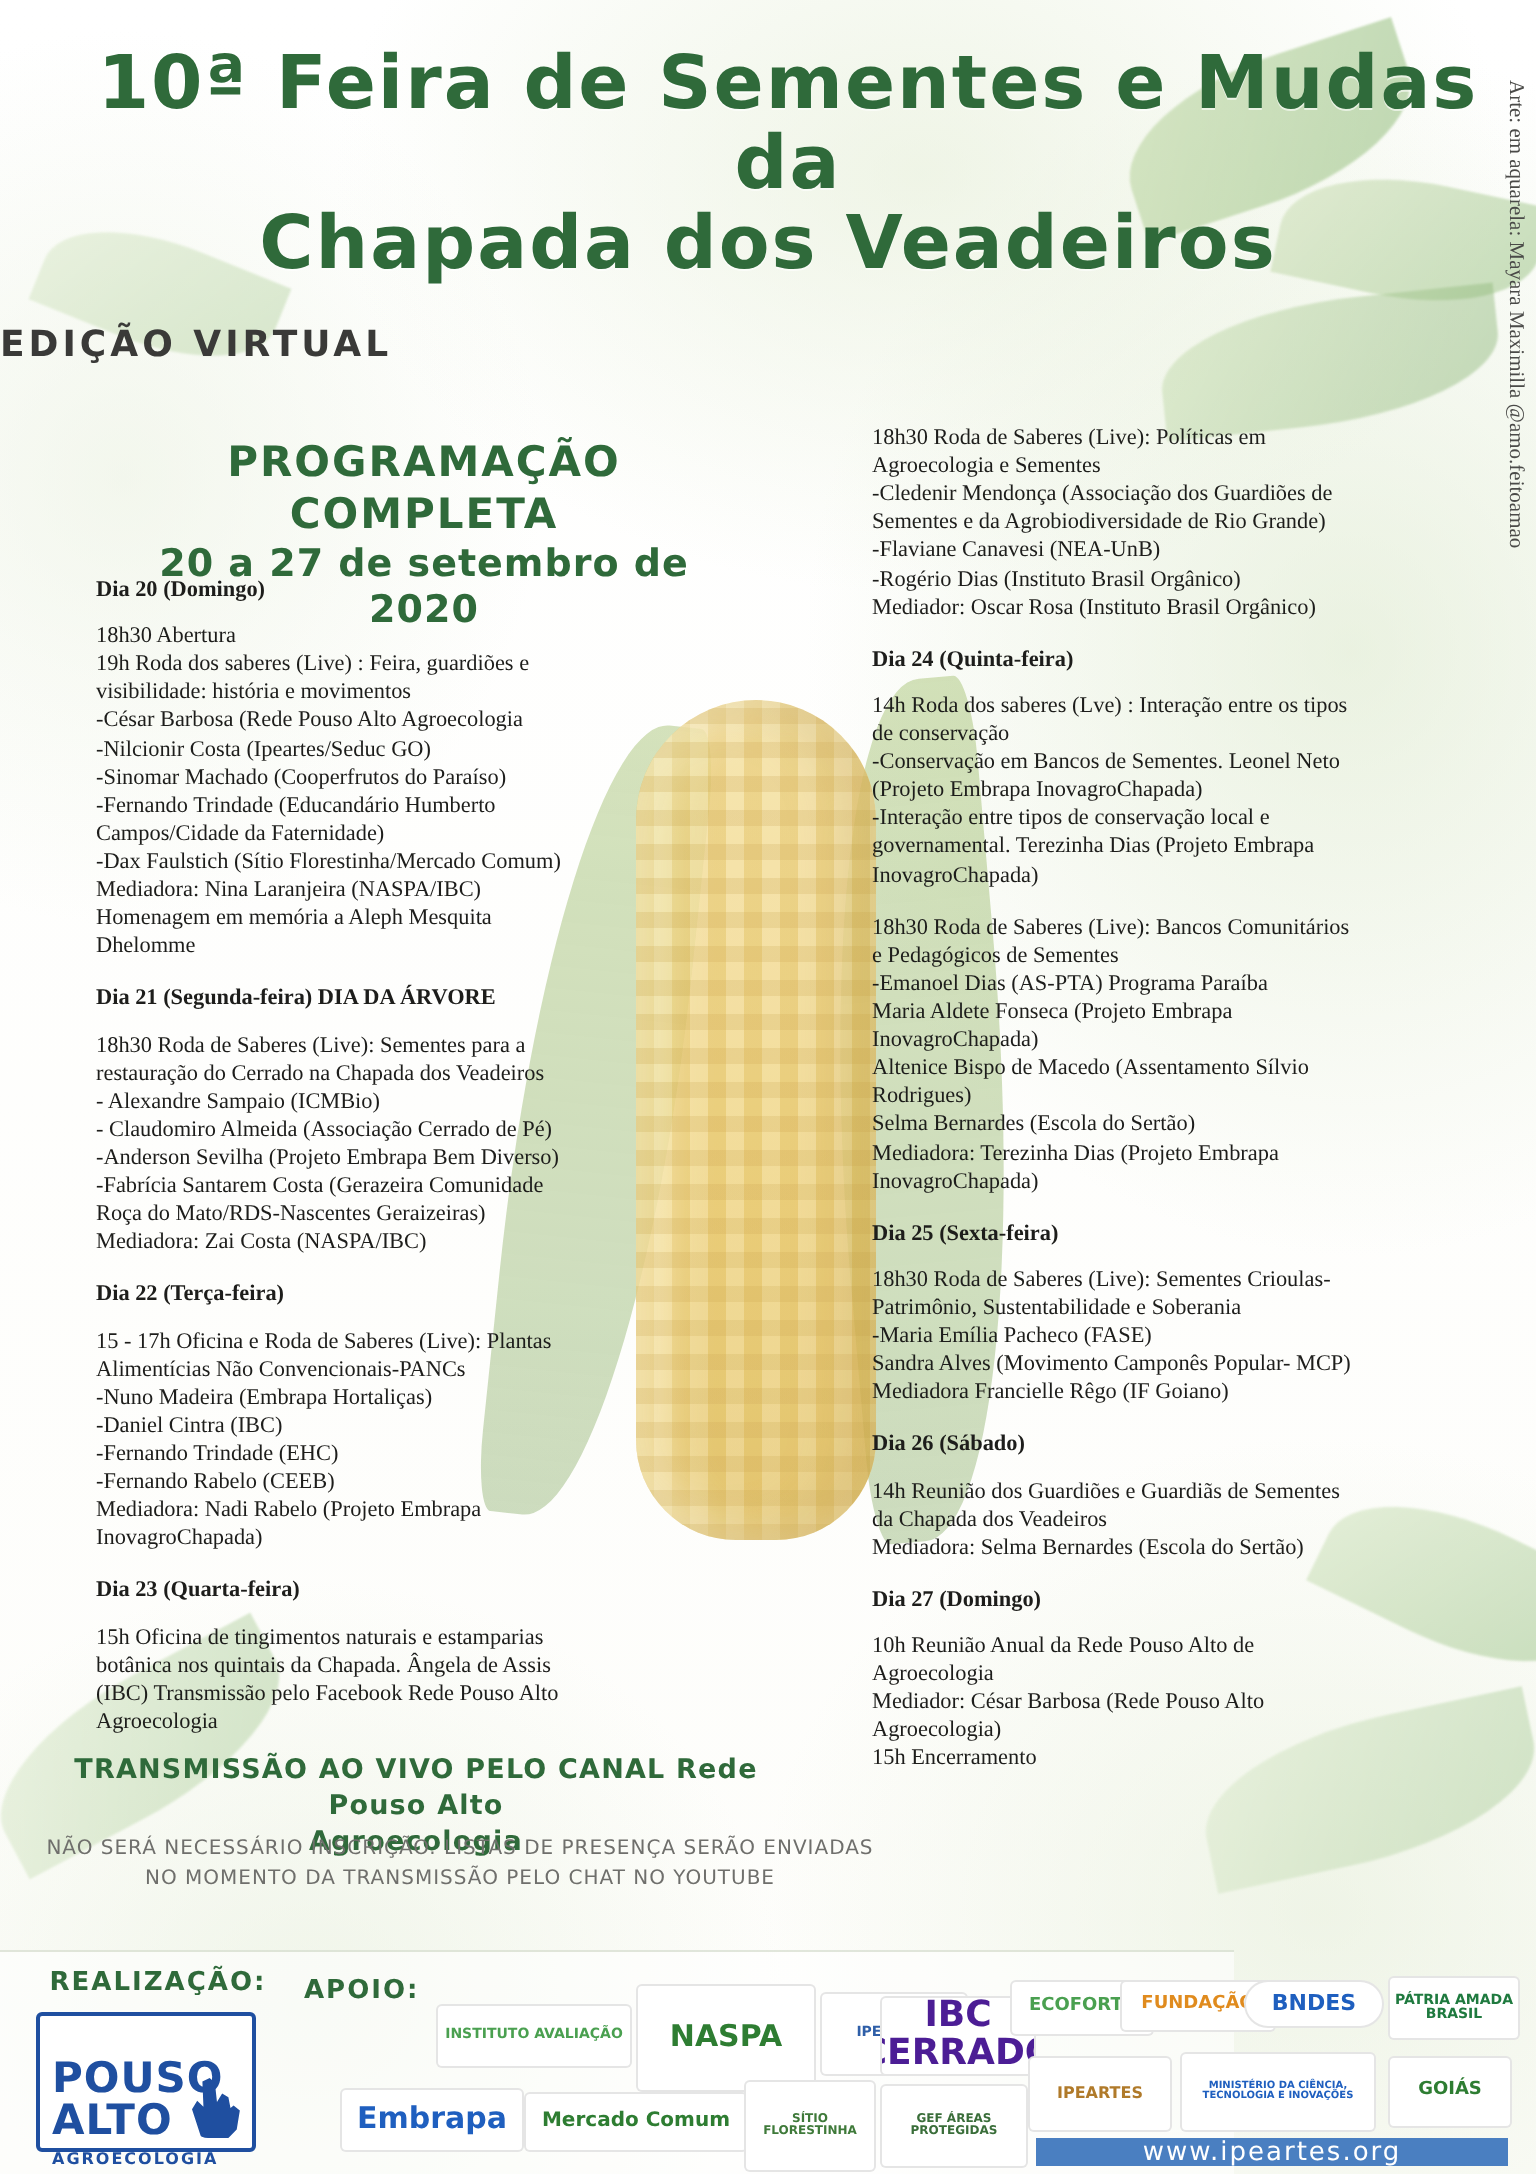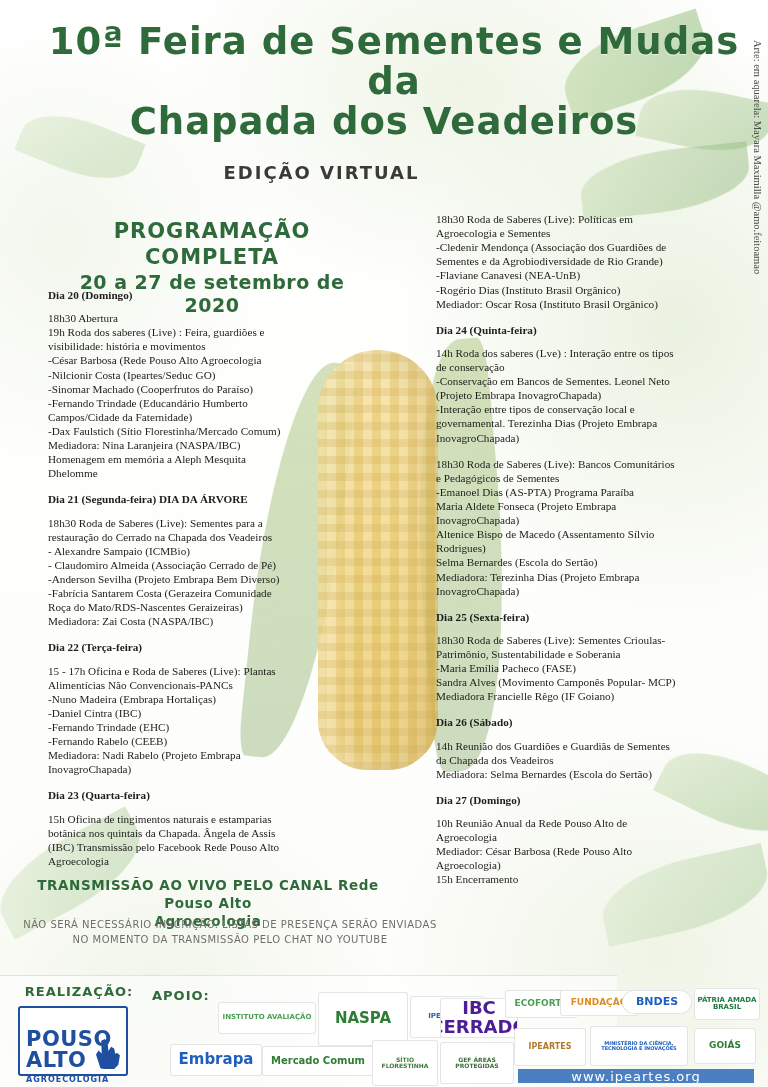--- a/index.html
+++ b/index.html
@@ -83,21 +83,20 @@
     text-shadow: 0 1px 0 rgba(255,255,255,0.6);
   }
   .title-l1 { font-size: 37px; padding-left: 20px; }
   .title-l2 { font-size: 37px; }
 
   .subtitle {
     position: absolute;
     left: 0;
     top: 162px;
     width: 643px;
-    text-align: center;
     font-family: "DejaVu Sans", sans-serif;
     font-weight: bold;
     font-size: 18px;
     letter-spacing: 2px;
     color: #3a3a38;
   }
 
   .prog-title {
     position: absolute;
     left: 52px;

